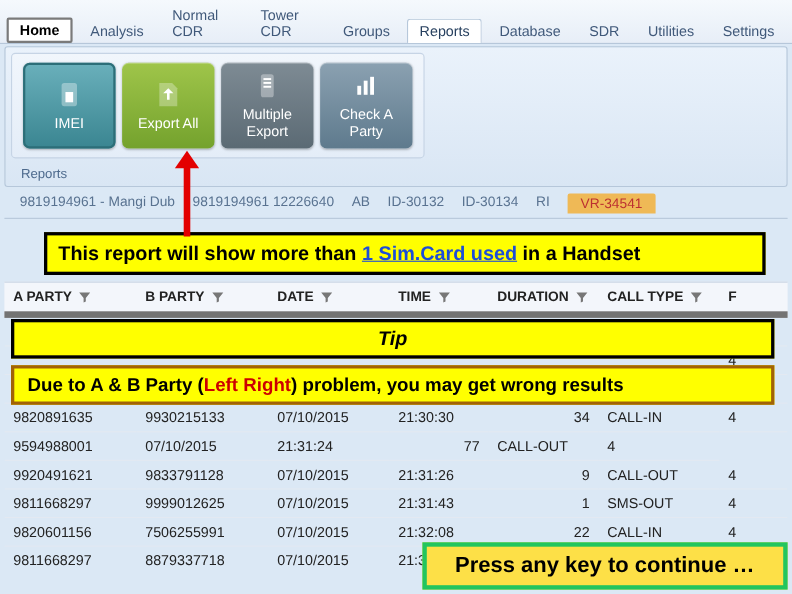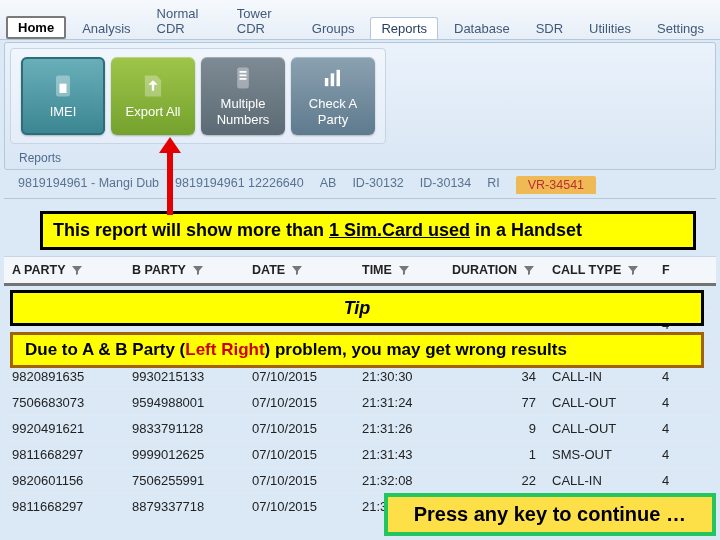--- a/index.html
+++ b/index.html
@@ -91,34 +91,34 @@
 
   
   .banner {
     margin: 12px 24px 4px 40px;
     background:#ffff00;
     border:3px solid #000;
     padding:6px 10px;
     font-family: Arial, sans-serif;
     font-weight:700; font-size:18px;
   }
-  .banner .underline-red { color:#000000; text-decoration: underline; }
+  .banner .underline-red { color:#1d4ed8; text-decoration: underline; }
 
   
   .grid {
     margin: 6px 4px 0 4px;
     font-size:13px;
     position:relative;
   }
   .ghead, .grow {
     display:grid;
     grid-template-columns: 120px 120px 110px 90px 100px 110px 1fr;
     align-items: center;
   }
-  .ghead { background:#f3f6fb; border-top:1px solid #c8d4e3; border-bottom:3px solid #737373; font-weight:600; font-size:12.5px; color:#222;}
+  .ghead { background:#f3f6fb; border-top:1px solid #c8d4e3; border-bottom:6px solid #737373; font-weight:600; font-size:12.5px; color:#222;}
   .ghead .c { padding:6px 8px; display:flex; align-items:center; gap:6px;}
   .filt { width:12px;height:12px; }
   .filt svg { display:block }
   .grow .c { padding:5px 8px; border-bottom:1px solid #e3e9f2; color:#222; white-space:nowrap; overflow:hidden; }
   .numr { text-align:right; }
   .rows { max-height: 232px; overflow: hidden; }
 
   
   .tip-box1 {
     position:absolute; left:6px; right:12px; top:34px; height:36px;
@@ -181,21 +181,21 @@
     </div>
     <div class="rbtn slate">
       <span class="ic">
         <svg viewBox="0 0 24 24" width="28" height="28">
               <rect x="7" y="3" width="10" height="18" rx="2" fill="#fff" opacity=".35"></rect>
               <rect x="9" y="6" width="6" height="1.5" fill="#fff"></rect>
               <rect x="9" y="9" width="6" height="1.5" fill="#fff"></rect>
               <rect x="9" y="12" width="6" height="1.5" fill="#fff"></rect>
             </svg>
       </span>
-      <span>Multiple Numbers</span>
+      <span>Multiple Export</span>
     </div>
     <div class="rbtn steel">
       <span class="ic">
         <svg viewBox="0 0 24 24" width="28" height="28">
               <rect x="5" y="12" width="3" height="7" fill="#fff"></rect>
               <rect x="10" y="8" width="3" height="11" fill="#fff"></rect>
               <rect x="15" y="5" width="3" height="14" fill="#fff"></rect>
             </svg>
       </span>
       <span>Check A Party</span>
@@ -314,21 +314,20 @@
     <div class="grow">
       <div class="c">9820891635</div>
       <div class="c">9930215133</div>
       <div class="c">07/10/2015</div>
       <div class="c">21:30:30</div>
       <div class="c numr">34</div>
       <div class="c">CALL-IN</div>
       <div class="c">4</div>
     </div>
     <div class="grow">
-      <div class="c">7506683073</div>
       <div class="c">9594988001</div>
       <div class="c">07/10/2015</div>
       <div class="c">21:31:24</div>
       <div class="c numr">77</div>
       <div class="c">CALL-OUT</div>
       <div class="c">4</div>
     </div>
     <div class="grow">
       <div class="c">9920491621</div>
       <div class="c">9833791128</div>

